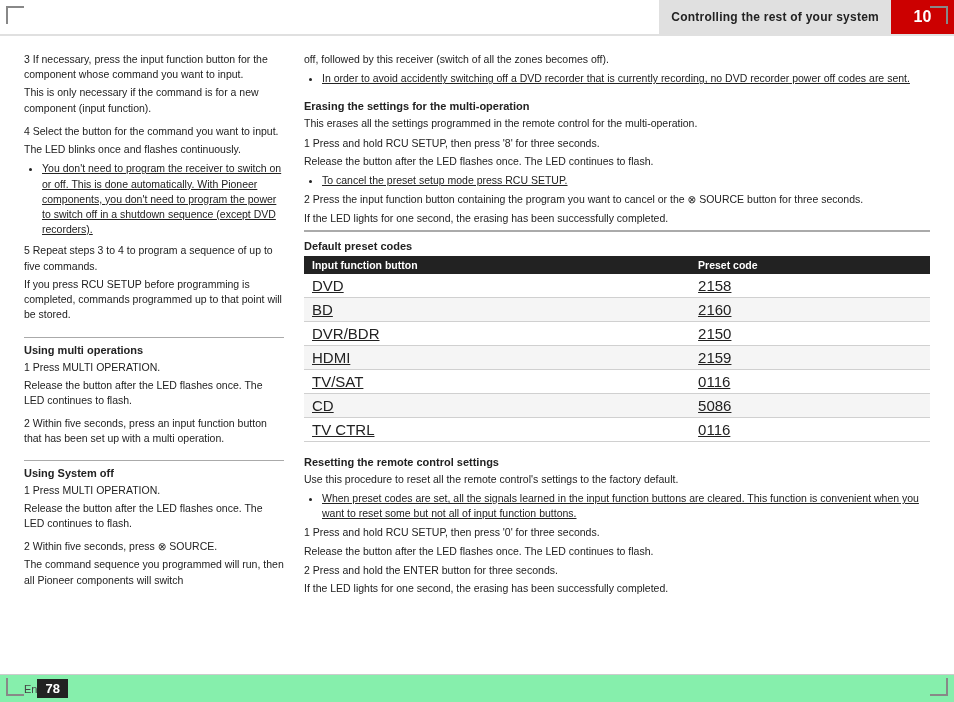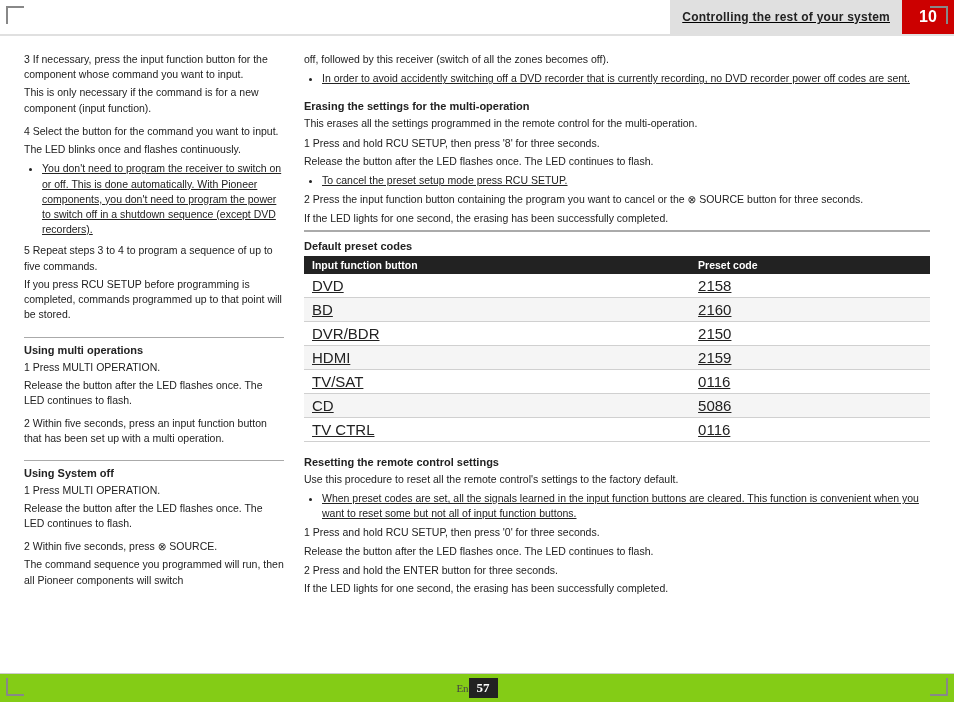--- a/index.html
+++ b/index.html
@@ -27,34 +27,33 @@
       align-items: stretch;
       justify-content: flex-end;
       height: 36px;
       padding: 0;
     }
     .top-bar-title-area {
       display: flex;
       align-items: center;
       background: #e0e0e0;
       padding: 0 12px;
-      text-decoration: underline;
     }
     .top-bar-title {
       font-size: 12px;
       font-weight: bold;
       color: #222;
       letter-spacing: 0.02em;
     }
     .chapter-num {
       background: #c00;
       color: #fff;
       font-size: 16px;
       font-weight: bold;
-      width: 52px;
+      width: 63px;
       display: flex;
       align-items: center;
       justify-content: center;
       height: 100%;
     }
     
     .content {
       display: flex;
       flex: 1;
       padding: 16px 24px 10px 24px;
@@ -131,26 +130,25 @@
     }
     .preset-table tbody td {
       font-size: 15px;
       padding: 3px 8px;
       color: #222;
       text-decoration: underline;
     }
     
     .bottom-bar {
       display: flex;
-      justify-content: center;
+      justify-content: flex-start;
       align-items: center;
       padding: 4px 24px;
       border-top: 1px solid #ccc;
-      background: #84cc16;
-      font-family: Liberation Serif, serif;
+      background: #86efac;
     }
     .bottom-lang {
       font-size: 11px;
       color: #444;
     }
     .bottom-page {
       display: flex;
       align-items: center;
       gap: 6px;
     }
@@ -323,16 +321,16 @@
           <span class="step-bold">2   Press and hold the ENTER button for three seconds.</span>
         </p>
         <p>If the LED lights for one second, the erasing has been successfully completed.</p>
       </div>
     </div>
   </div>
 
   <div class="bottom-bar">
     <div class="bottom-lang">En</div>
     <div class="bottom-page">
-      <div class="page-num-box">57</div>
+      <div class="page-num-box">78</div>
     </div>
   </div>
 </div>
 
 </body></html>

